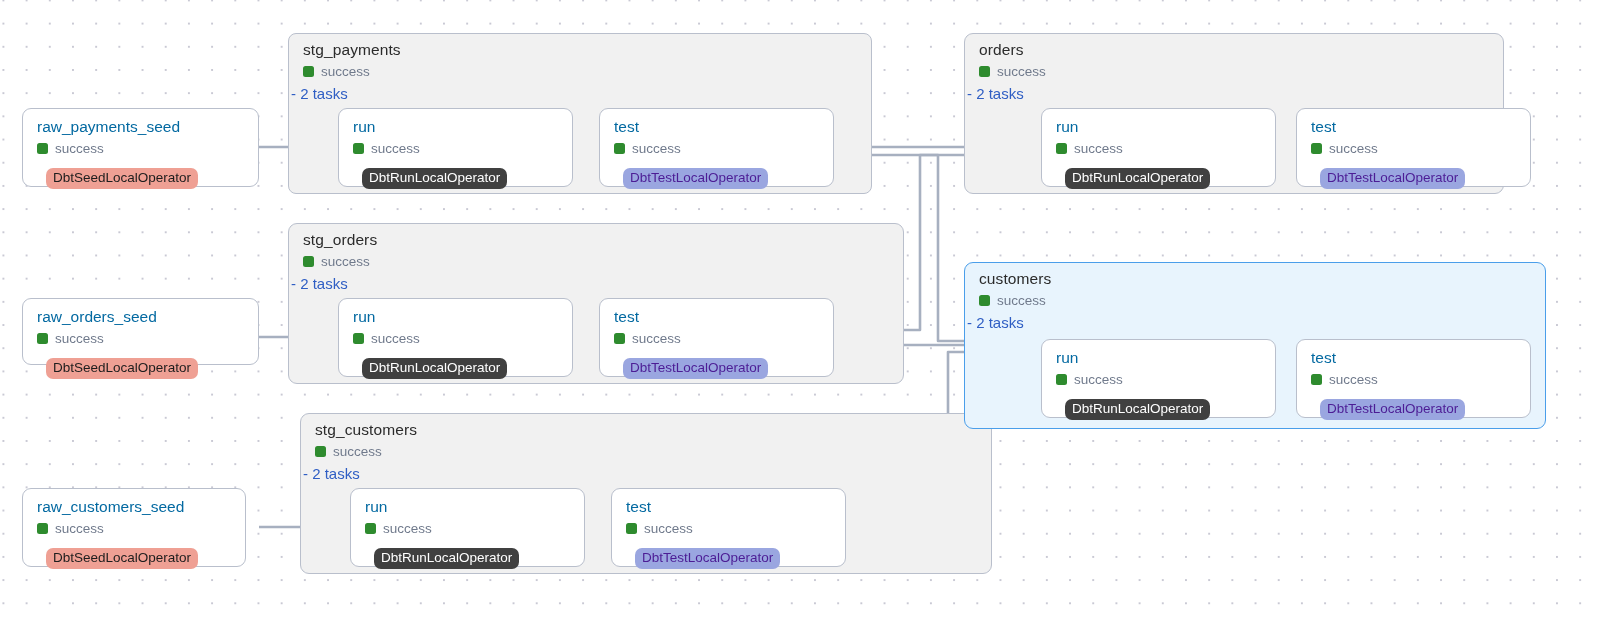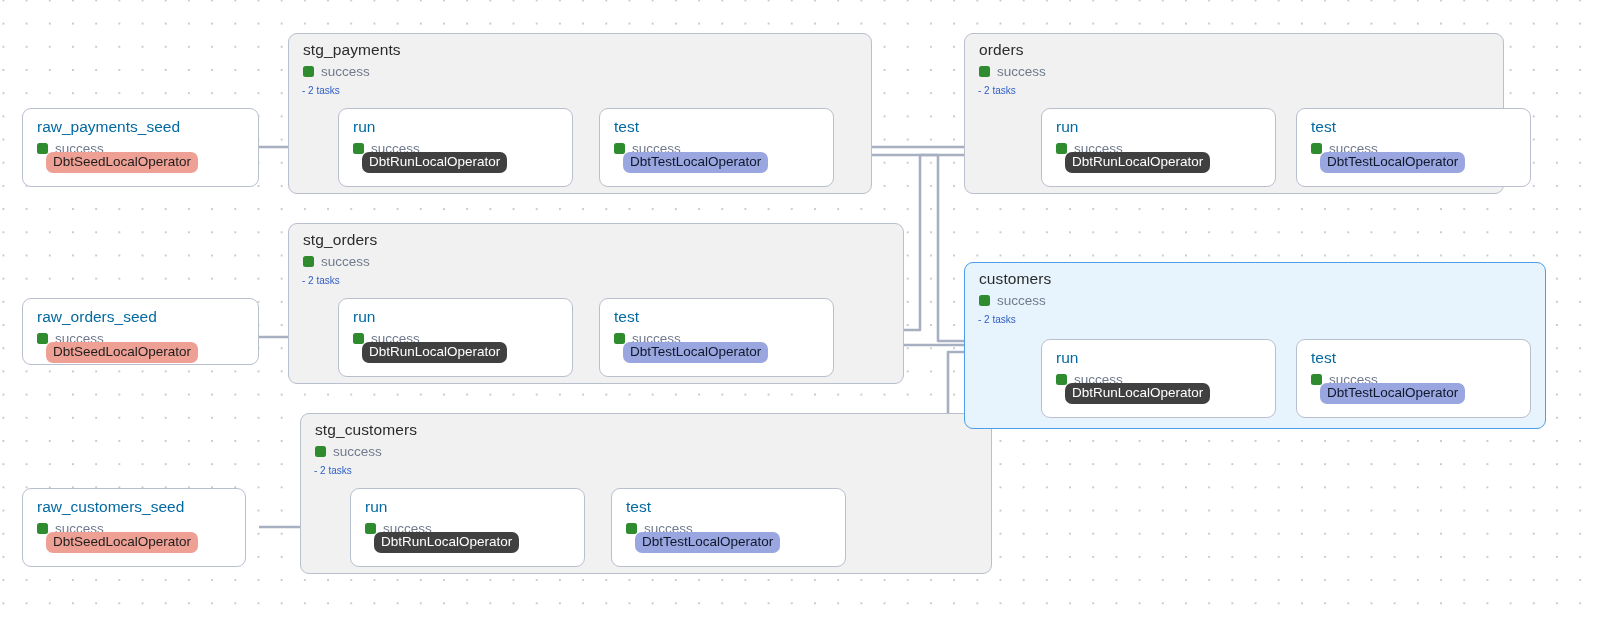--- a/index.html
+++ b/index.html
@@ -32,60 +32,60 @@
     position:absolute;left:14px;top:7px;
     font-size:15.5px;color:#2b2b2b;letter-spacing:.1px;
     white-space:nowrap;
   }
   .group-status{
     position:absolute;left:14px;top:30px;
     display:flex;align-items:center;gap:7px;
     font-size:13.5px;color:#707a8c;
   }
   .group-tasks{
-    position:absolute;left:13px;top:51px;
-    font-size:10px;color:#2f5ec4;white-space:nowrap;
+    position:absolute;left:2px;top:51px;
+    font-size:15px;color:#2f5ec4;white-space:nowrap;
   }
 
   
   .node{
     position:absolute;box-sizing:border-box;
     background:#ffffff;
     border:1px solid #b9bfcc;
     border-radius:9px;
   }
   .node-title{
     position:absolute;left:14px;top:9px;
     font-size:15.5px;color:#0369a1;white-space:nowrap;
   }
   .node-status{
     position:absolute;left:14px;top:32px;
     display:flex;align-items:center;gap:7px;
     font-size:13.5px;color:#707a8c;
   }
   .node-op{
-    position:absolute;left:11px;top:43px;padding-left:12px;
+    position:absolute;left:11px;top:59px;padding-left:12px;
   }
 
   .sq{
     width:11px;height:11px;border-radius:2.5px;
     background:#2e8b2e;display:inline-block;flex:0 0 auto;
   }
 
   .badge{
     display:inline-block;
     padding:2px 7px 3px 7px;
     border-radius:7px;
     font-size:13.5px;
     line-height:1.18;
     white-space:nowrap;
   }
   .badge.seed{background:#efa094;color:#1d1d1d;}
   .badge.run {background:#404040;color:#ffffff;}
-  .badge.test{background:#9aa6e0;color:#0f172a;text-align:right;}
+  .badge.test{background:#9aa6e0;color:#4c1d95;text-align:right;}
 
   .edge-line{stroke:#a7b0c0;stroke-width:2.6;fill:none;stroke-linejoin:round;stroke-linecap:butt;}
   .edge-dot{fill:#a3abbb;}
 </style>
 </head>
 <body>
 
 <div id="canvas">
 
   <svg id="edges" viewBox="0 0 1600 618">
@@ -150,21 +150,21 @@
     <div class="node-title">raw_customers_seed</div>
     <div class="node-status">
       <span class="sq"></span>
       <span>success</span>
     </div>
     <div class="node-op">
       <span class="badge seed">DbtSeedLocalOperator</span>
     </div>
   </div>
 
-  <div class="group" style="left:288px;top:33px;width:584px;height:161px;">
+  <div class="group" style="left:288px;top:33px;width:584px;height:161px;border-radius:8px;">
     <div class="group-title">stg_payments</div>
     <div class="group-status">
       <span class="sq"></span>
       <span>success</span>
     </div>
     <div class="group-tasks">- 2 tasks</div>
 
     <div class="node" style="left:49px;top:74px;width:235px;height:79px;">
       <div class="node-title">run</div>
       <div class="node-status">

